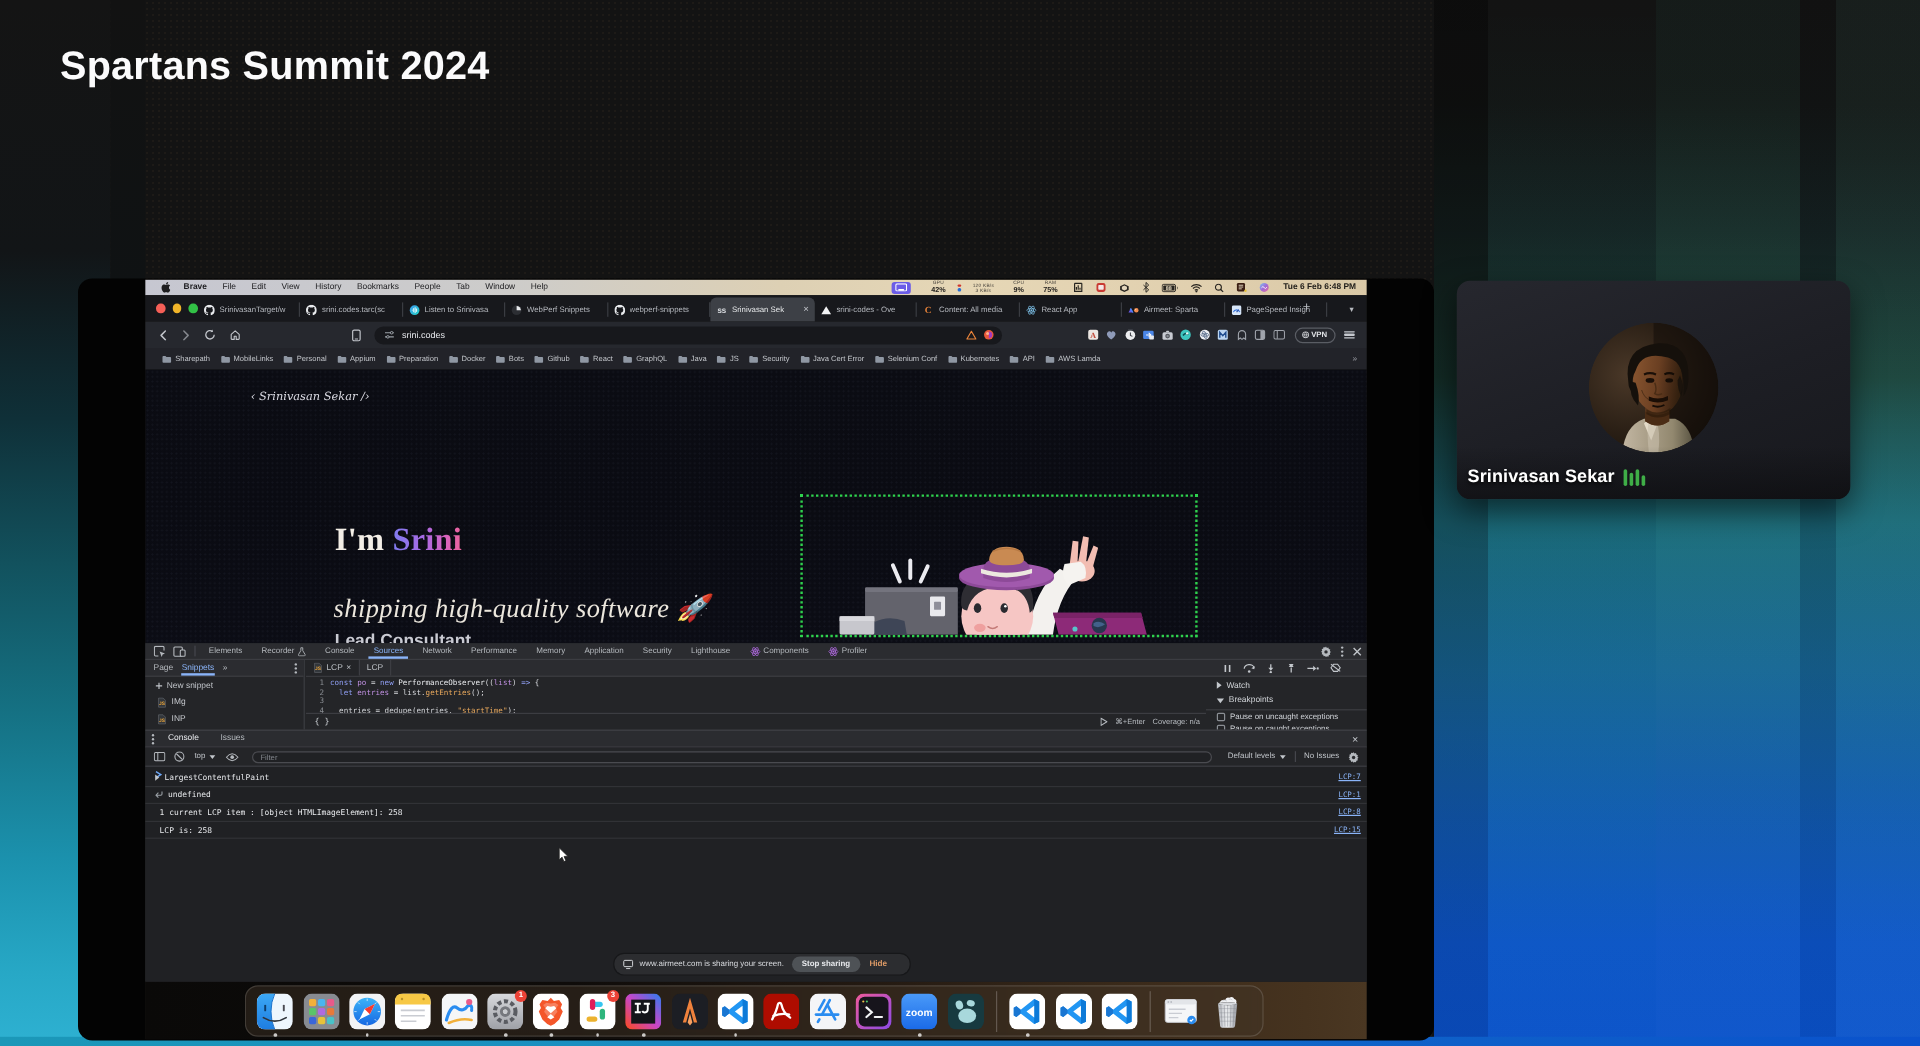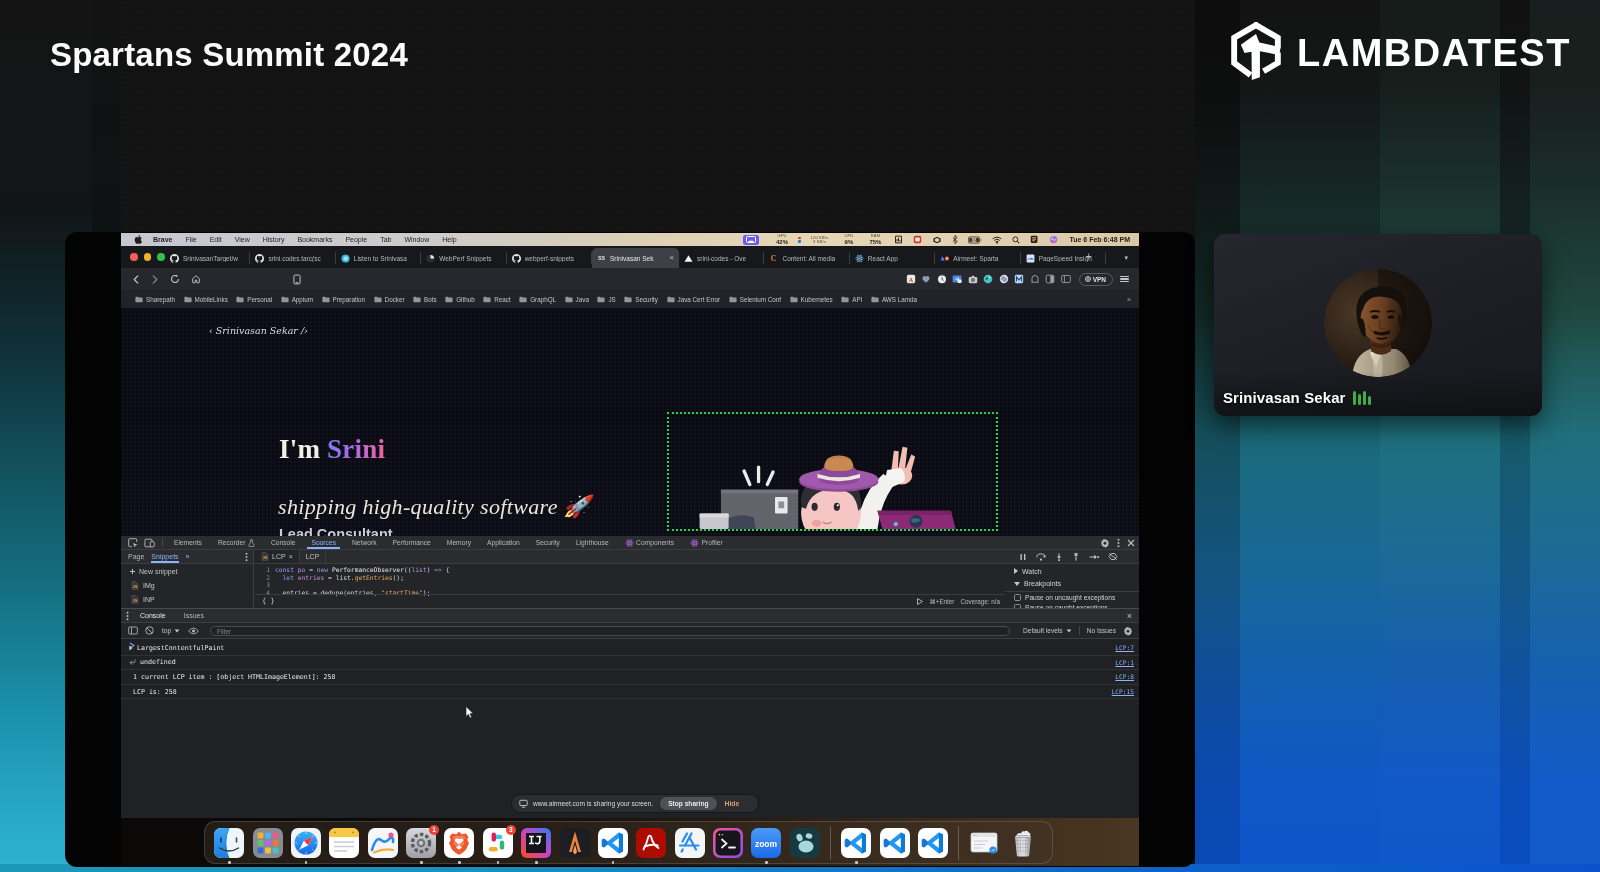--- a/index.html
+++ b/index.html
@@ -207,27 +207,20 @@
     <div class="stripe s1"></div>
       <div class="stripe s2"></div>
       <div class="stripe s3"></div>
     <div class="stripe s4"></div>
       <div class="stripe s5"></div>
   </div>
   <div class="bg-bottom"></div>
 
   <div class="page-title">Spartans Summit 2024</div>
 
-  <div class="lt-logo">
-    <svg viewBox="0 0 100 106" fill="none">
-      <path d="M50 5 L89 27.5 L89 40 M89 59 L89 72.5 L68 84.7 M36 91 L11 72.5 L11 27.5 L50 5" stroke="#fff" stroke-width="10.5" stroke-linecap="square"></path>
-      <path d="M23 40 L50 21 L56 36 L94 44.5 L91.5 58.5 L57 51.5 L57 98 L42.5 103 L42 52.5 L29.5 55 Z" fill="#fff"></path>
-    </svg>
-    <div class="lt-wordmark">LAMBDATEST</div>
-  </div>
 
   <div id="share">
   <div id="mac">
 
     <div class="desktop"></div>
 
     <div class="menubar">
       <span class="apple" style="display: inline-flex; align-items: center;">
             <svg width="8" height="9" viewBox="0 0 16 19">
               <path d="M13.9 9.9c0-2.4 2-3.6 2.1-3.7-1.1-1.7-2.9-1.9-3.5-1.9-1.5-.2-2.9.9-3.6.9-.8 0-1.9-.9-3.2-.9-1.6 0-3.1.9-4 2.4-1.7 2.9-.4 7.2 1.2 9.6.8 1.2 1.8 2.5 3 2.4 1.2 0 1.7-.8 3.1-.8 1.5 0 1.9.8 3.2.8 1.3 0 2.1-1.2 2.9-2.4.9-1.4 1.3-2.7 1.3-2.8-.1 0-2.5-1-2.5-3.6zM11.5 3c.7-.8 1.1-1.9 1-3-1 0-2.1.7-2.8 1.5-.6.7-1.2 1.9-1 2.9 1.1.1 2.2-.5 2.8-1.4z" fill="#1d1d1f"></path>
@@ -508,20 +501,44 @@
             <svg width="10" height="10" viewBox="0 0 12 12">
               <path d="M2 5.6 6 2l4 3.6V10a.6.6 0 0 1-.6.6H7V7.4H5v3.2H2.6A.6.6 0 0 1 2 10Z" stroke="#c2c5cb" stroke-width="1.1" fill="none" stroke-linejoin="round"></path>
             </svg>
           </span>
       <span class="nav-ic" style="position: absolute; left: 172px; margin-left: 0px; display: inline-flex; align-items: center;">
             <svg width="8" height="11" viewBox="0 0 9 12">
               <rect x="1" y="1" width="7" height="10" rx="1.4" stroke="#c2c5cb" stroke-width="1.1" fill="none"></rect>
               <path d="M3 9.4h3" stroke="#c2c5cb" stroke-width="1"></path>
             </svg>
           </span>
+      <div class="urlbox">
+        <span class="tune" style="display: inline-flex; align-items: center;">
+              <svg width="9" height="8" viewBox="0 0 11 9">
+                <path d="M1 2.4h6M9 2.4h1M1 6.6h2M5 6.6h5" stroke="#9aa0a6" stroke-width="1.1"></path>
+                <circle cx="7.8" cy="2.4" r="1.3" fill="none" stroke="#9aa0a6" stroke-width="1"></circle>
+                <circle cx="3.9" cy="6.6" r="1.3" fill="none" stroke="#9aa0a6" stroke-width="1"></circle>
+              </svg>
+            </span>
+        <span class="url-text">srini.codes</span>
+        <span class="url-right">
+          <span style="display: inline-flex; align-items: center;">
+                <svg width="9" height="9" viewBox="0 0 12 12">
+                  <path d="M6 1.4 11 10 1 10Z" fill="none" stroke="#e8833a" stroke-width="1.3" stroke-linejoin="round"></path>
+                </svg>
+              </span>
+          <span style="display: inline-flex; align-items: center;">
+                <svg width="10" height="10" viewBox="0 0 12 12">
+                  <circle cx="6" cy="6" r="4.8" fill="#e8593a"></circle>
+                  <path d="M6 2.6a3.4 3.4 0 0 1 0 6.8" fill="#a03ac2"></path>
+                  <circle cx="4.8" cy="4.8" r="1.5" fill="#f8b090"></circle>
+                </svg>
+              </span>
+        </span>
+      </div>
       <div class="extrow">
         <span class="ext" style="display: inline-flex; align-items: center;">
               <svg width="10" height="10" viewBox="0 0 12 12">
                 <rect x="1" y="1" width="10" height="10" rx="2" fill="#ece6e2"></rect>
                 <text x="6" y="9" font-size="8" font-weight="bold" text-anchor="middle" fill="#c04a3a" font-family="Liberation Serif">A</text>
               </svg>
             </span>
         <span class="ext" style="display: inline-flex; align-items: center;">
               <svg width="10" height="10" viewBox="0 0 12 12">
                 <path d="M6 10.6C2 7.8.8 5.4 2.4 3.4 3.8 1.8 6 2.6 6 4.2c0-1.6 2.2-2.4 3.6-.8 1.6 2 .4 4.4-3.6 7.2z" fill="#8e9ab8"></path>

